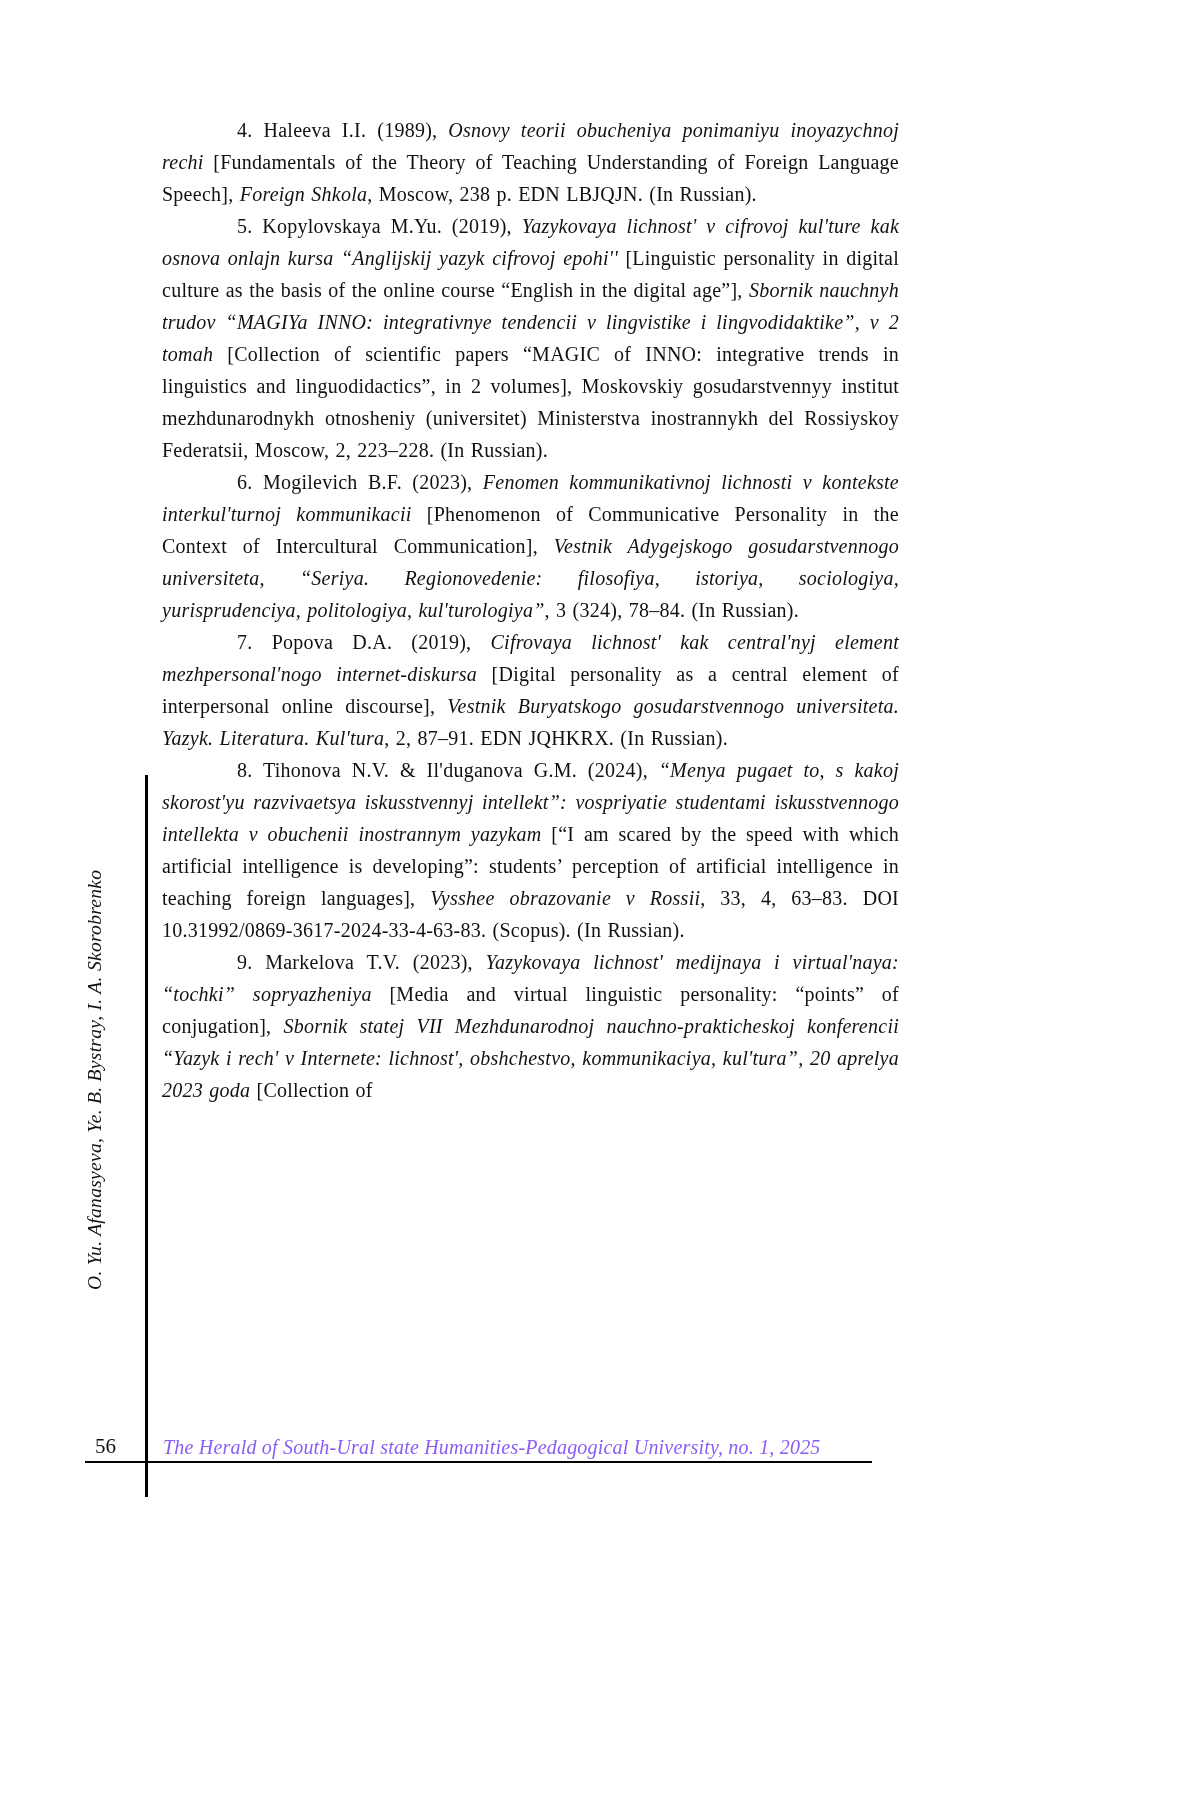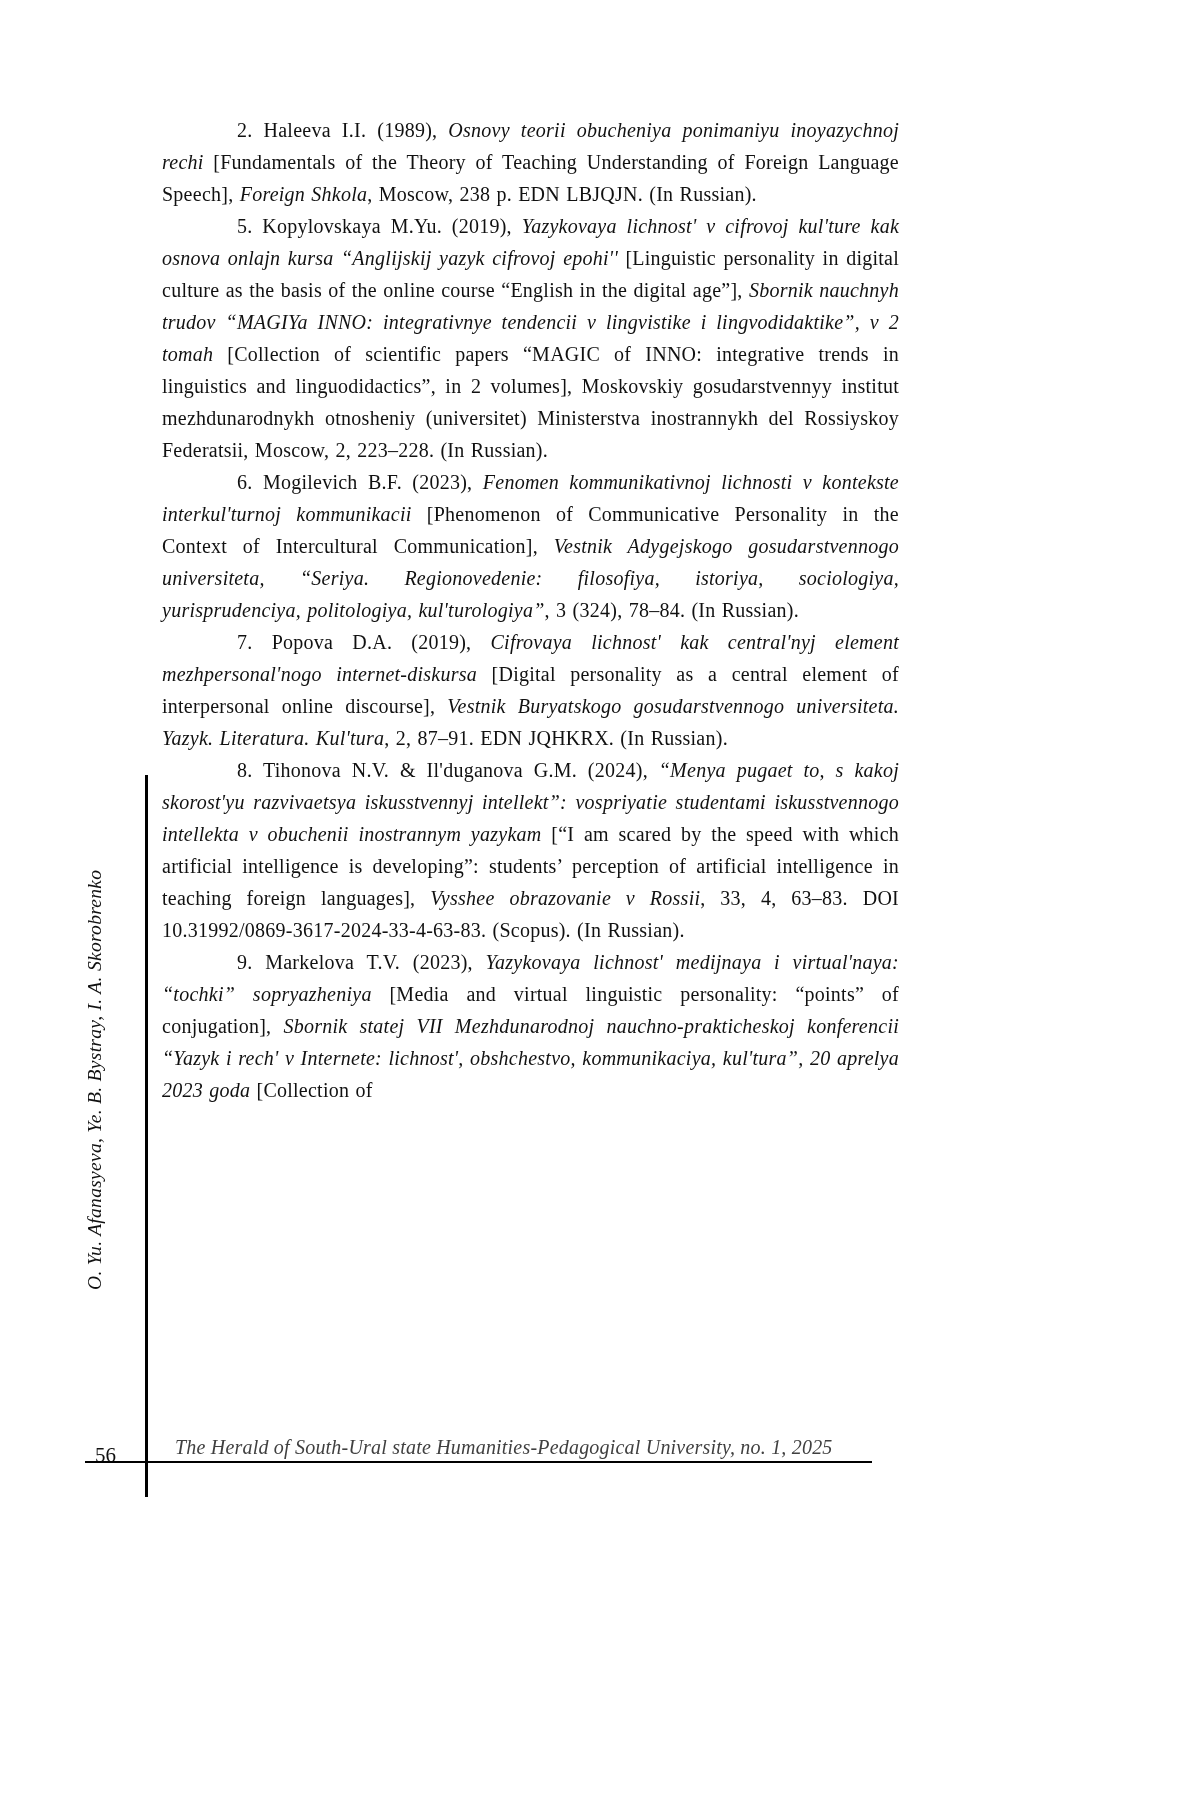--- a/index.html
+++ b/index.html
@@ -58,44 +58,43 @@
     width: 787px;
     height: 2px;
     background: #000000;
   }
   .page-number {
     position: absolute;
     left: 95px;
     top: 1434px;
     font-size: 21px;
     color: #111111;
-    margin-top: 9px;
   }
   .journal-title {
     position: absolute;
-    left: 175px;
+    left: 163px;
     top: 1436px;
     width: 700px;
     font-style: italic;
     font-size: 20px;
     letter-spacing: 0.2px;
-    color: #404040;
+    color: #8b5cf6;
   }
 </style>
 </head>
 <body>
 
 <div class="page">
 
   <div class="sidebar-authors">O. Yu. Afanasyeva, Ye. B. Bystray, I. A. Skorobrenko</div>
 
   <div class="vertical-rule"></div>
 
   <div class="content">
-    <p class="ref"><span>2. Haleeva I.I. (1989), </span><span class="it">Osnovy teorii obucheniya ponimaniyu inoyazychnoj rechi</span><span> [Fundamentals of the Theory of Teaching Understanding of Foreign Language Speech], </span><span class="it">Foreign Shkola</span><span>, Moscow, 238 p. EDN LBJQJN. (In Russian).</span></p>
+    <p class="ref"><span>4. Haleeva I.I. (1989), </span><span class="it">Osnovy teorii obucheniya ponimaniyu inoyazychnoj rechi</span><span> [Fundamentals of the Theory of Teaching Understanding of Foreign Language Speech], </span><span class="it">Foreign Shkola</span><span>, Moscow, 238 p. EDN LBJQJN. (In Russian).</span></p>
     <p class="ref"><span>5. Kopylovskaya M.Yu. (2019), </span><span class="it">Yazykovaya lichnost' v cifrovoj kul'ture kak osnova onlajn kursa “Anglijskij yazyk cifrovoj epohi''</span><span> [Linguistic personality in digital culture as the basis of the online course “English in the digital age”], </span><span class="it">Sbornik nauchnyh trudov “MAGIYa INNO: integrativnye tendencii v lingvistike i lingvodidaktike”, v 2 tomah</span><span> [Collection of scientific papers “MAGIC of INNO: integrative trends in linguistics and linguodidactics”, in 2 volumes], Moskovskiy gosudarstvennyy institut mezhdunarodnykh otnosheniy (universitet) Ministerstva inostrannykh del Rossiyskoy Federatsii, Moscow, 2, 223–228. (In Russian).</span></p>
     <p class="ref"><span>6. Mogilevich B.F. (2023), </span><span class="it">Fenomen kommunikativnoj lichnosti v kontekste interkul'turnoj kommunikacii</span><span> [Phenomenon of Communicative Personality in the Context of Intercultural Communication], </span><span class="it">Vestnik Adygejskogo gosudarstvennogo universiteta, “Seriya. Regionovedenie: filosofiya, istoriya, sociologiya, yurisprudenciya, politologiya, kul'turologiya”</span><span>, 3 (324), 78–84. (In Russian).</span></p>
     <p class="ref"><span>7. Popova D.A. (2019), </span><span class="it">Cifrovaya lichnost' kak central'nyj element mezhpersonal'nogo internet-diskursa</span><span> [Digital personality as a central element of interpersonal online discourse], </span><span class="it">Vestnik Buryatskogo gosudarstvennogo universiteta. Yazyk. Literatura. Kul'tura</span><span>, 2, 87–91. EDN JQHKRX. (In Russian).</span></p>
     <p class="ref"><span>8. Tihonova N.V. &amp; Il'duganova G.M. (2024), </span><span class="it">“Menya pugaet to, s kakoj skorost'yu razvivaetsya iskusstvennyj intellekt”: vospriyatie studentami iskusstvennogo intellekta v obuchenii inostrannym yazykam</span><span> [“I am scared by the speed with which artificial intelligence is developing”: students’ perception of artificial intelligence in teaching foreign languages], </span><span class="it">Vysshee obrazovanie v Rossii</span><span>, 33, 4, 63–83. DOI 10.31992/0869-3617-2024-33-4-63-83. (Scopus). (In Russian).</span></p>
     <p class="ref"><span>9. Markelova T.V. (2023), </span><span class="it">Yazykovaya lichnost' medijnaya i virtual'naya: “tochki” sopryazheniya</span><span> [Media and virtual linguistic personality: “points” of conjugation], </span><span class="it">Sbornik statej VII Mezhdunarodnoj nauchno-prakticheskoj konferencii “Yazyk i rech' v Internete: lichnost', obshchestvo, kommunikaciya, kul'tura”, 20 aprelya 2023 goda</span><span> [Collection of</span></p>
   </div>
 
   <div class="page-number">56</div>
 
   <div class="journal-title">The Herald of South-Ural state Humanities-Pedagogical University, no. 1, 2025</div>

